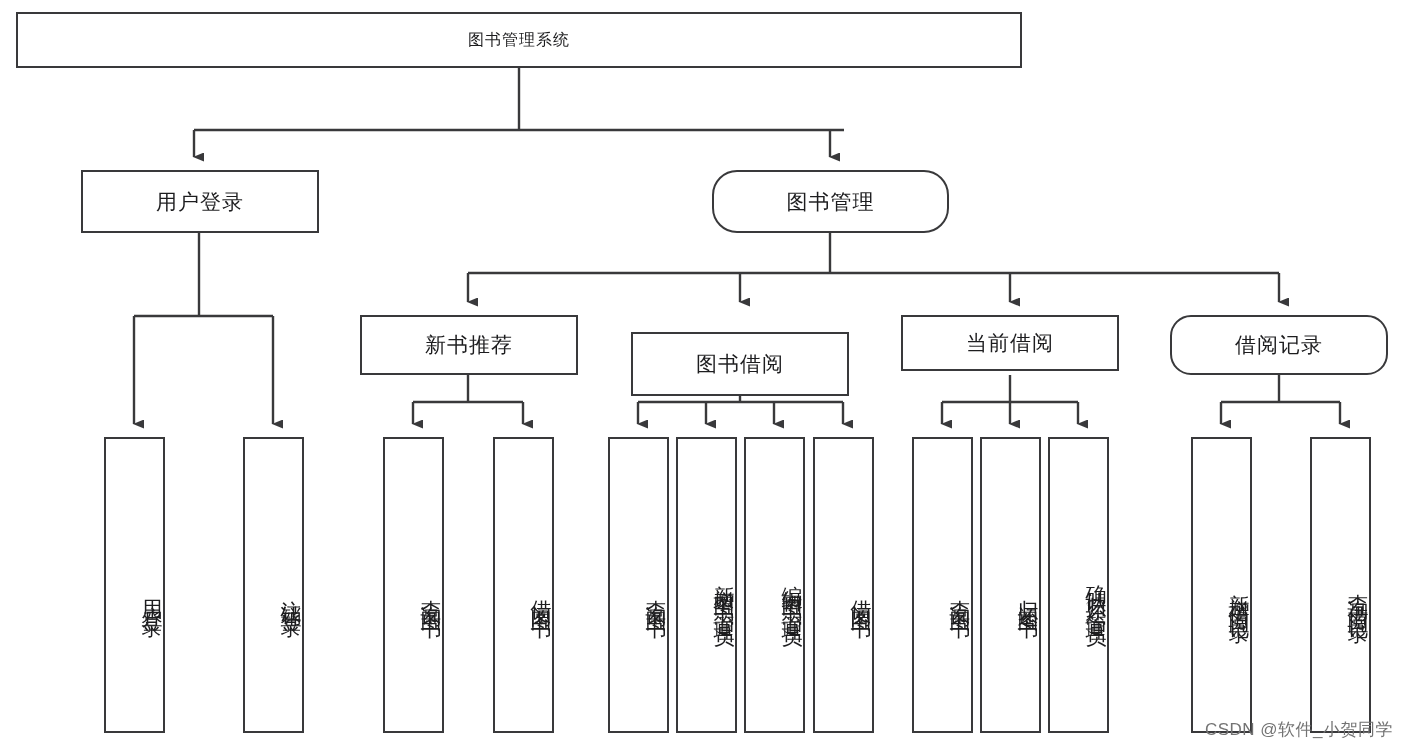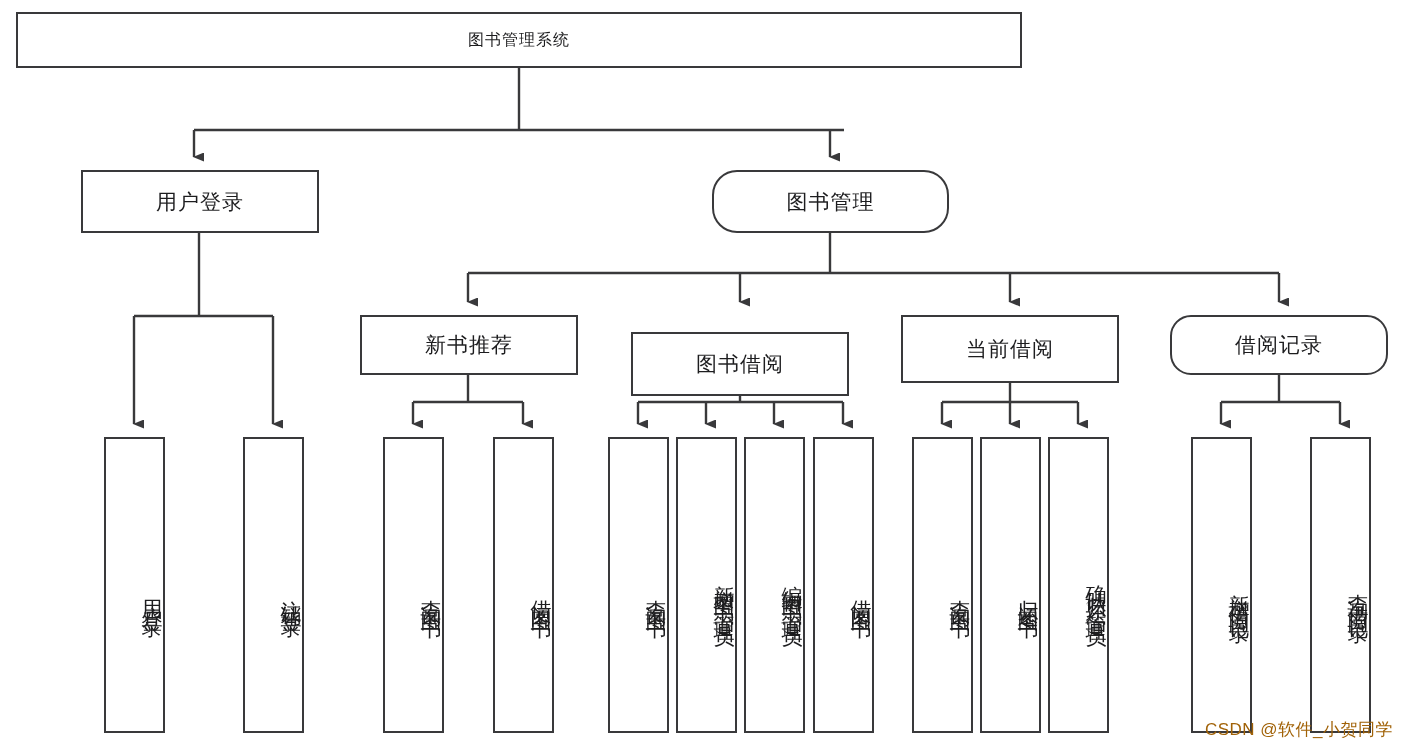--- a/index.html
+++ b/index.html
@@ -55,21 +55,21 @@
   }
   .node-v > span {
     writing-mode: vertical-rl;
     text-orientation: upright;
   }
   .watermark {
     position: absolute;
     right: 12px;
     bottom: 6px;
     font-size: 17px;
-    color: #a16207;
+    color: #737373;
     white-space: nowrap;
     letter-spacing: 0.5px;
   }
 </style>
 </head>
 <body>
 
 <div id="diagram-root">
 
   <svg id="edge-layer" viewBox="0 0 1405 747" xmlns="http://www.w3.org/2000/svg">
@@ -132,21 +132,21 @@
   <div class="node node-h" style="left:712px; top:170px; width:237px; height:63px;border-radius:25px;">
     <span>图书管理</span>
   </div>
 
   <div class="node node-h" style="left:360px; top:315px; width:218px; height:60px;">
     <span>新书推荐</span>
   </div>
   <div class="node node-h" style="left:631px; top:315px; width:218px; height:64px;margin-top:17px;">
     <span>图书借阅</span>
   </div>
-  <div class="node node-h" style="left:901px; top:315px; width:218px; height:68px;">
+  <div class="node node-h" style="left:901px; top:315px; width:218px; height:56px;">
     <span>当前借阅</span>
   </div>
   <div class="node node-h" style="left:1170px; top:315px; width:218px; height:60px;border-radius:21px;">
     <span>借阅记录</span>
   </div>
 
   <div class="node node-v" style="left:104px; top:437px; width:61px; height:296px;">
     <span>用户登录</span>
   </div>
   <div class="node node-v" style="left:243px; top:437px; width:61px; height:296px;">

